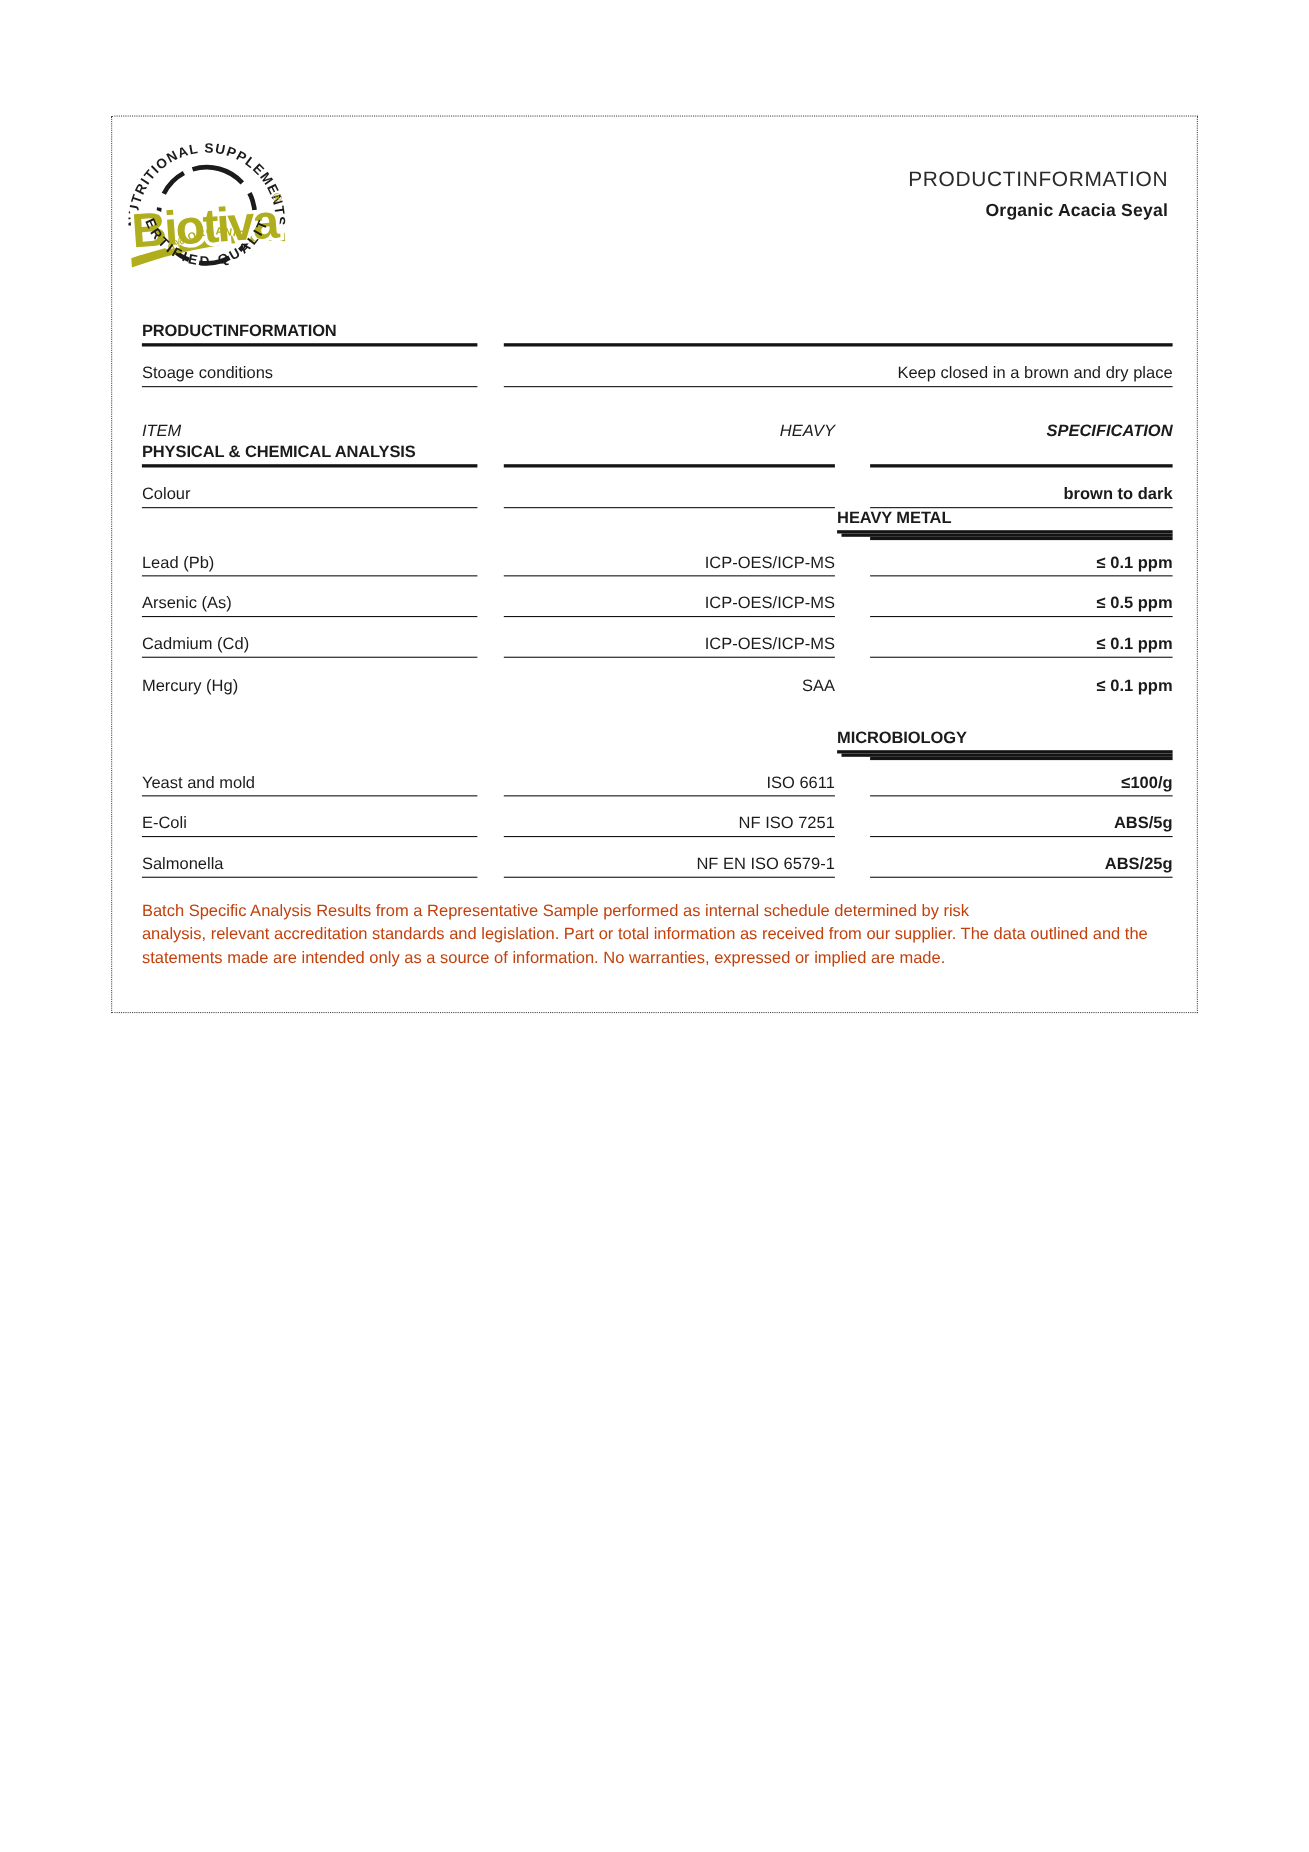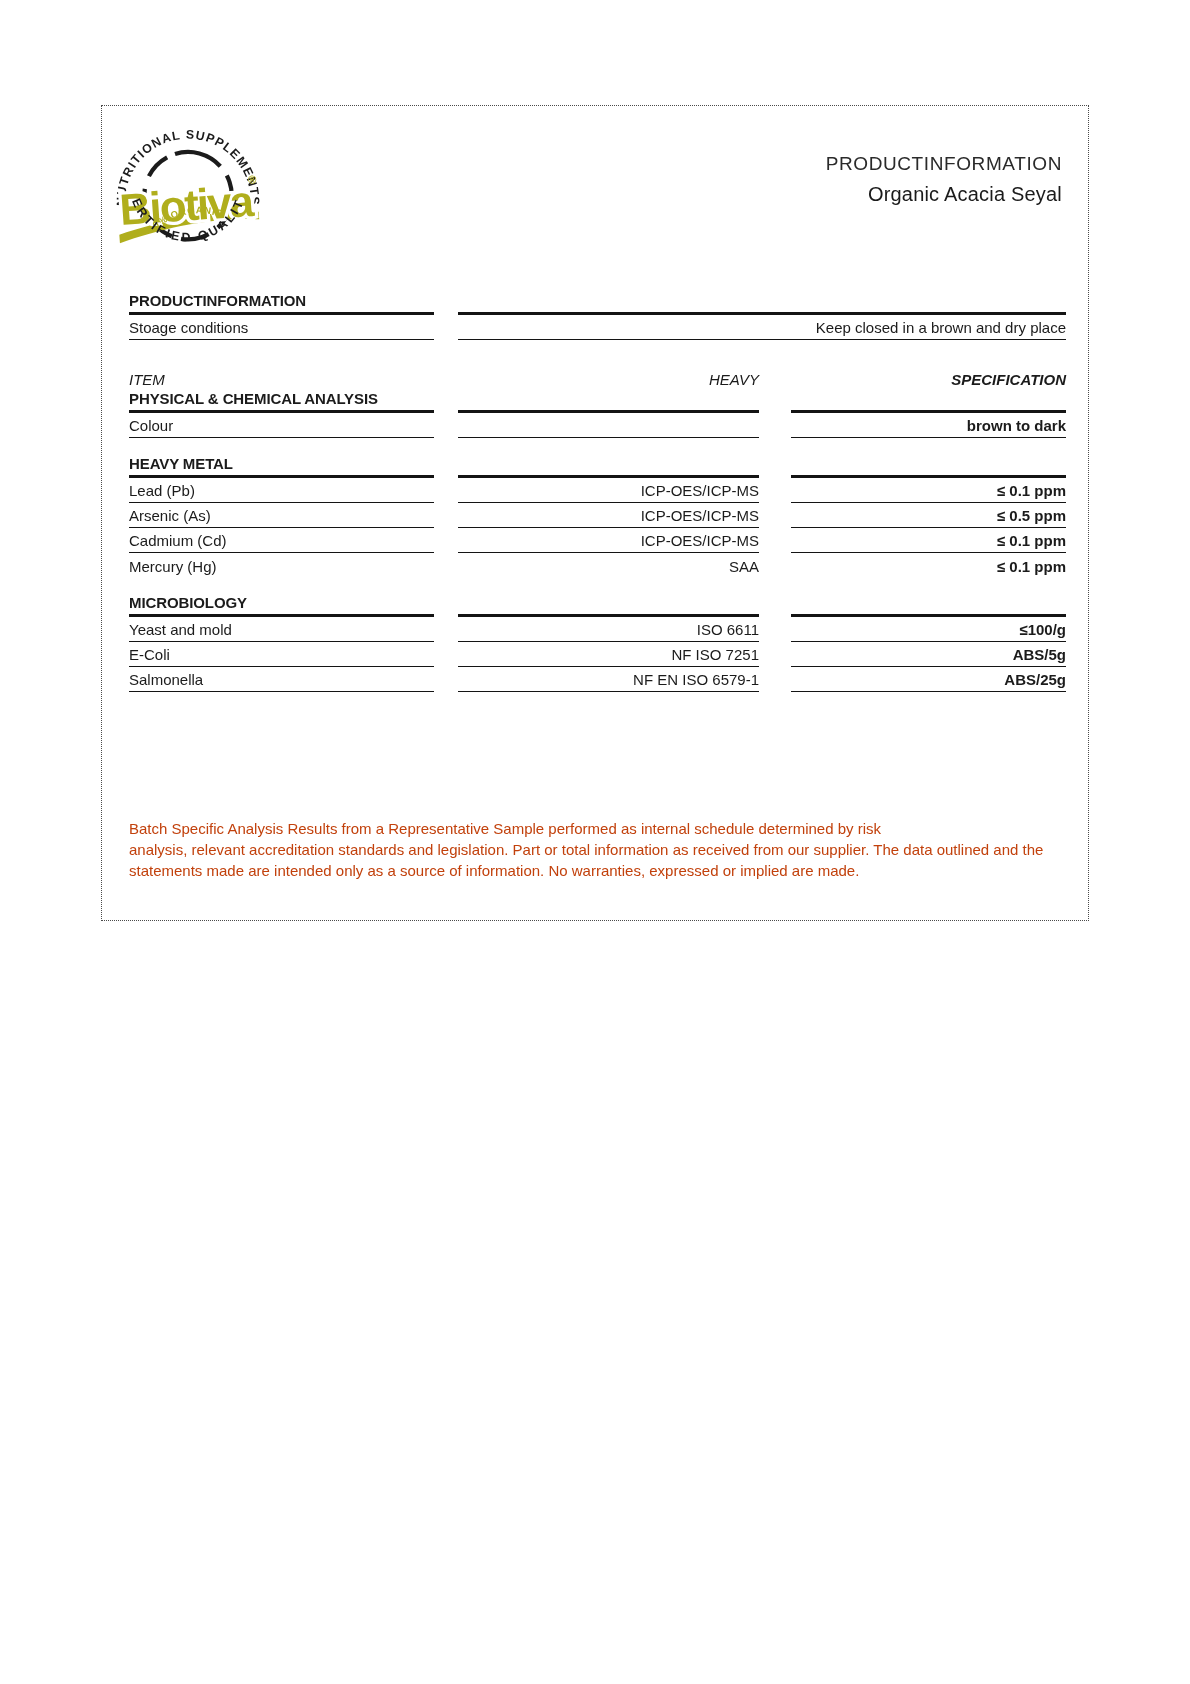--- a/index.html
+++ b/index.html
@@ -10,43 +10,43 @@
   }
   .page-border{
     position:absolute;left:101px;top:105px;width:988px;height:816px;
     border:1.5px dotted #4a4a4a;box-sizing:border-box;
   }
   
   .logo{position:absolute;left:10px;top:8px;width:152px;height:152px;}
   
   .header-block{position:absolute;top:47px;right:26px;text-align:right;}
   .doc-type{font-size:19px;letter-spacing:0.6px;color:#2a2a2a;}
-  .product-name{font-size:20px;font-weight:normal;margin-top:8px;letter-spacing:0.2px;}
+  .product-name{font-size:16px;font-weight:bold;margin-top:8px;letter-spacing:0.2px;}
   
   .spec-table{position:absolute;left:27px;top:184px;width:937px;font-size:15px;}
   .trow{display:flex;align-items:flex-end;}
   .c1{width:305px;box-sizing:border-box;}
   .g1{width:24px;}
   .c2{width:301px;text-align:right;box-sizing:border-box;}
   .g2{width:32px;}
   .c3{width:275px;text-align:right;box-sizing:border-box;font-weight:bold;}
   .cwide{width:608px;text-align:right;box-sizing:border-box;}
   .heading-row{height:25px;}
   .heading-row .cell{border-bottom:3px solid #141414;height:100%;display:flex;align-items:flex-end;}
   .heading-row .c2.cell,.heading-row .c3.cell,.heading-row .cwide.cell{justify-content:flex-end;}
   .section-heading{font-weight:bold;letter-spacing:-0.1px;padding-bottom:3px;}
-  .data-row{height:25px;}
+  .data-row{height:37px;}
   .data-row .cell{border-bottom:1.5px solid #141414;height:100%;display:flex;align-items:flex-end;padding-bottom:3px;box-sizing:border-box;}
   .data-row .c2.cell,.data-row .c3.cell,.data-row .cwide.cell{justify-content:flex-end;}
   .data-row.no-line .cell{border-bottom:none;}
   .cols-header{margin-top:24px;height:24px;font-style:italic;align-items:flex-end;}
   .cols-header .cell{display:flex;align-items:flex-end;height:100%;}
   .cols-header .c2.cell,.cols-header .c3.cell{justify-content:flex-end;}
-  .mt-hm{margin-top:15px;}
-  .mt-mb{margin-top:14px;}
+  .mt-hm{flex-direction:column;}
+  .mt-mb{margin-top:27px;flex-direction:column;}
   
   .footer{position:absolute;left:27px;top:712px;width:930px;font-size:15px;line-height:21px;color:#c2410c;}
 </style>
 </head>
 <body>
 
 <div class="page-border">
 
   <svg class="logo" viewBox="0 0 160 160">
     <defs>

